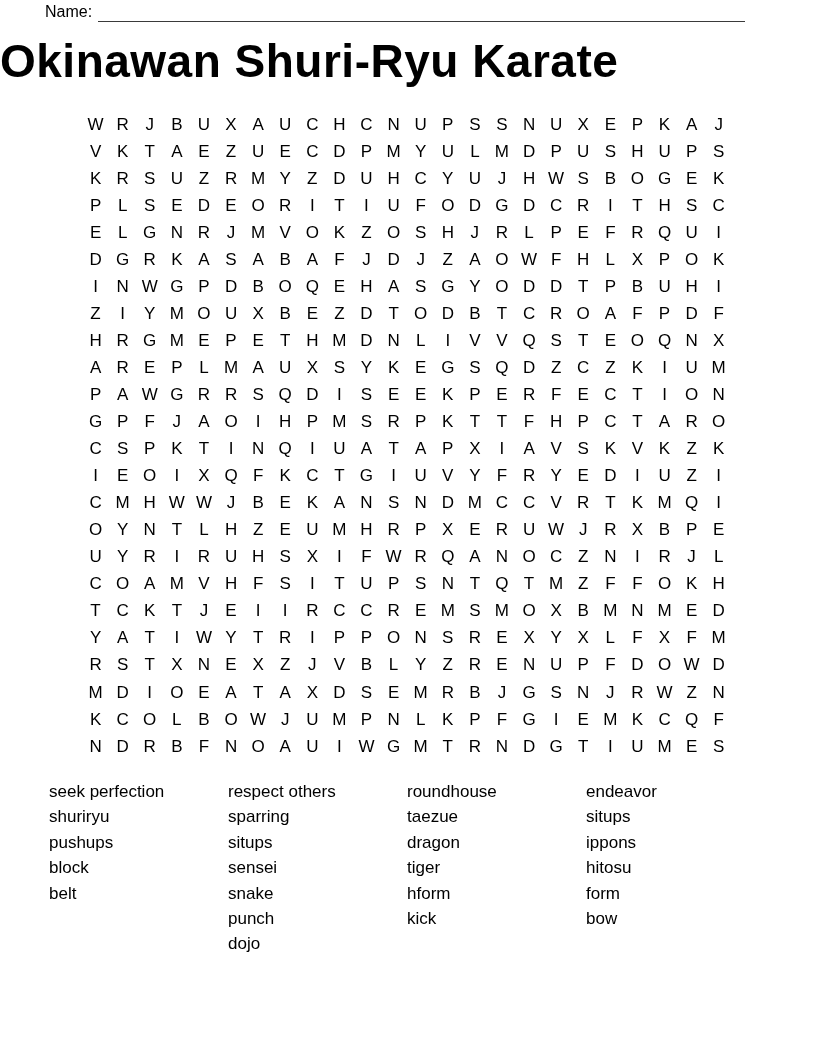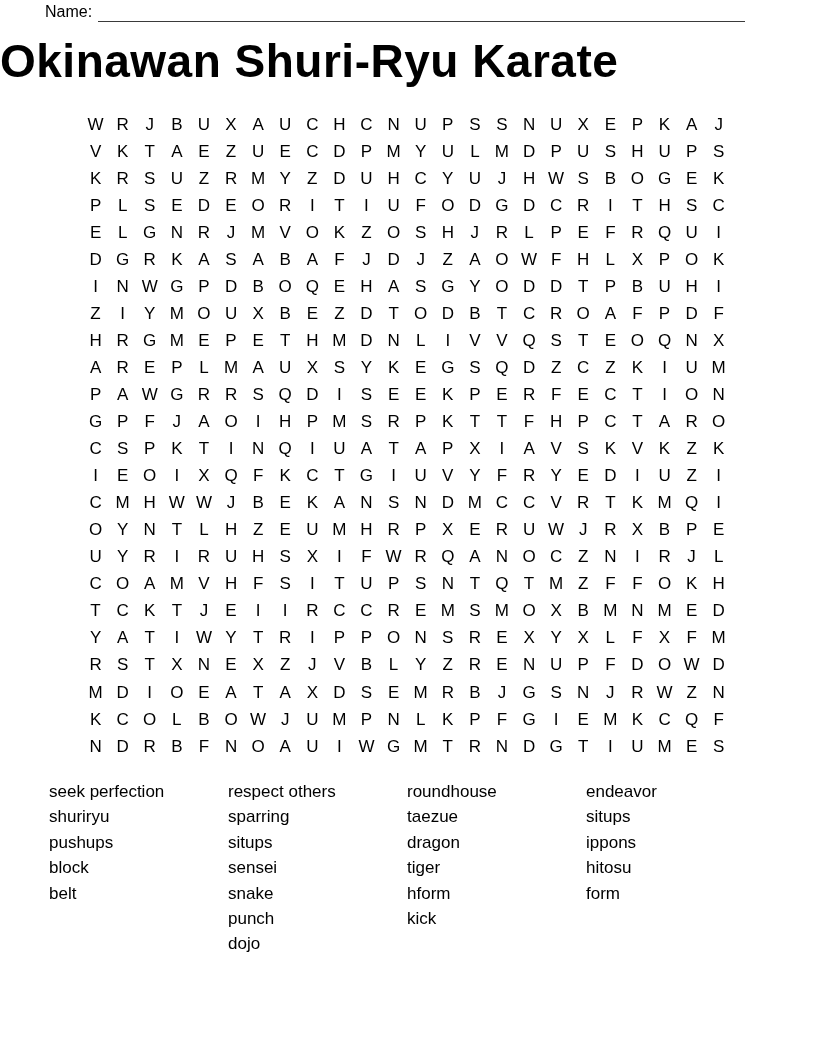--- a/index.html
+++ b/index.html
@@ -687,14 +687,15 @@
       <div class="word">tiger</div>
       <div class="word">hform</div>
       <div class="word">kick</div>
     </div>
     <div class="word-col">
       <div class="word">endeavor</div>
       <div class="word">situps</div>
       <div class="word">ippons</div>
       <div class="word">hitosu</div>
       <div class="word">form</div>
+      <div class="word">bow</div>
     </div>
   </div>
 
 </body></html>

